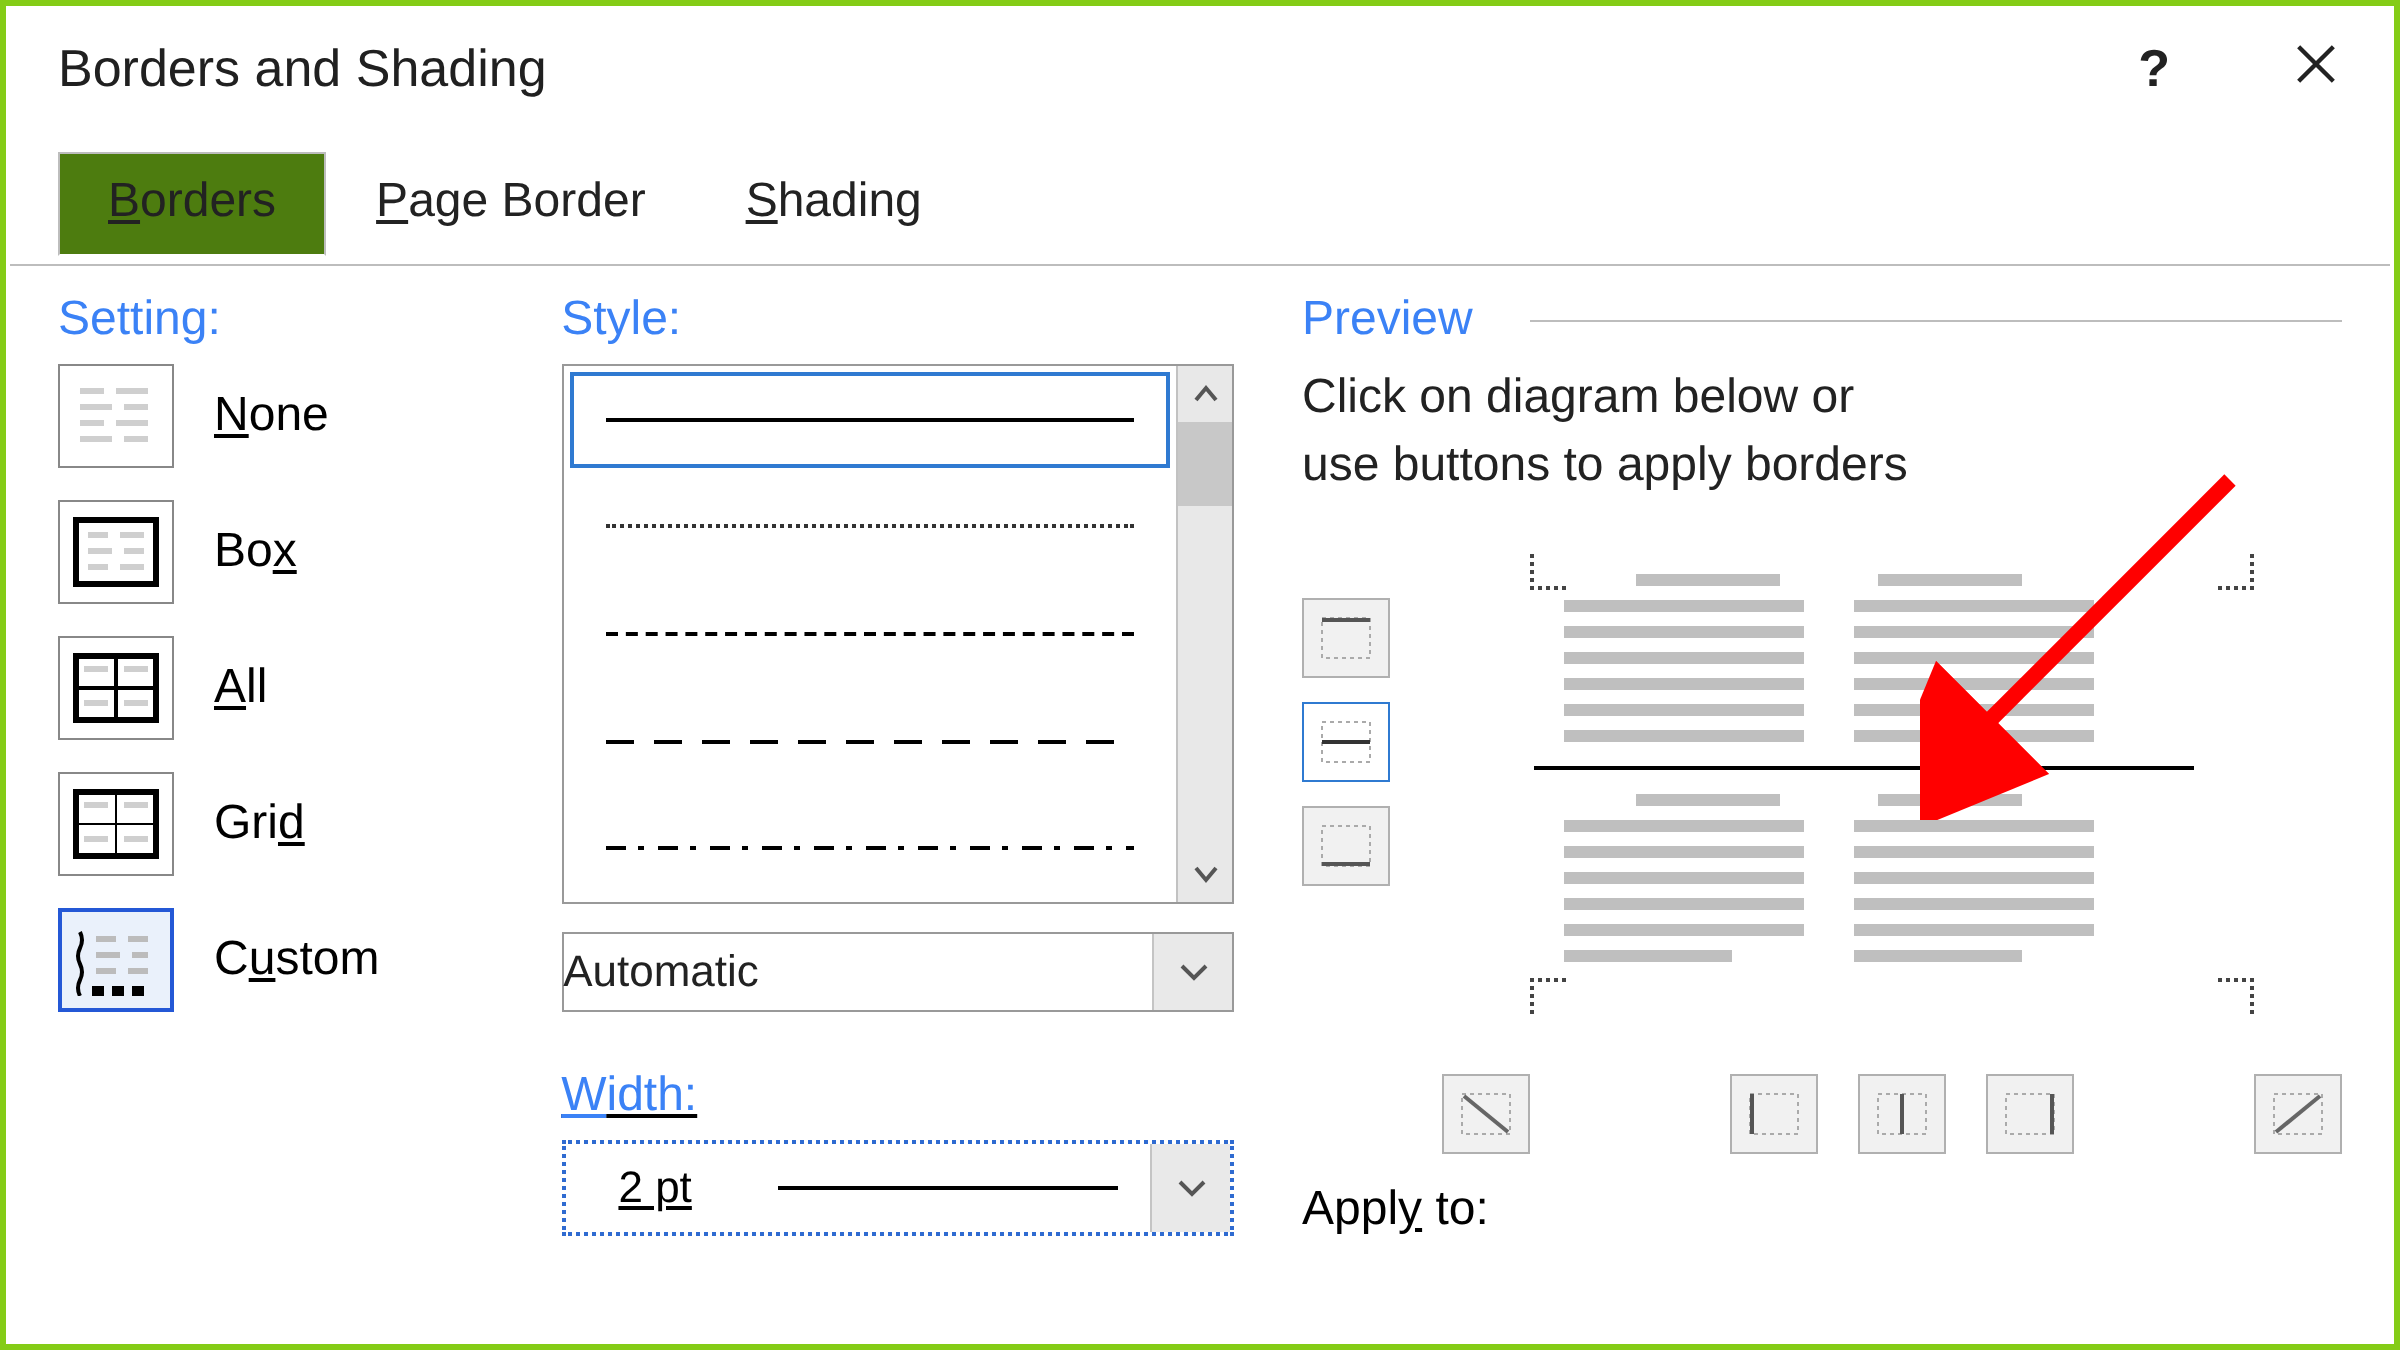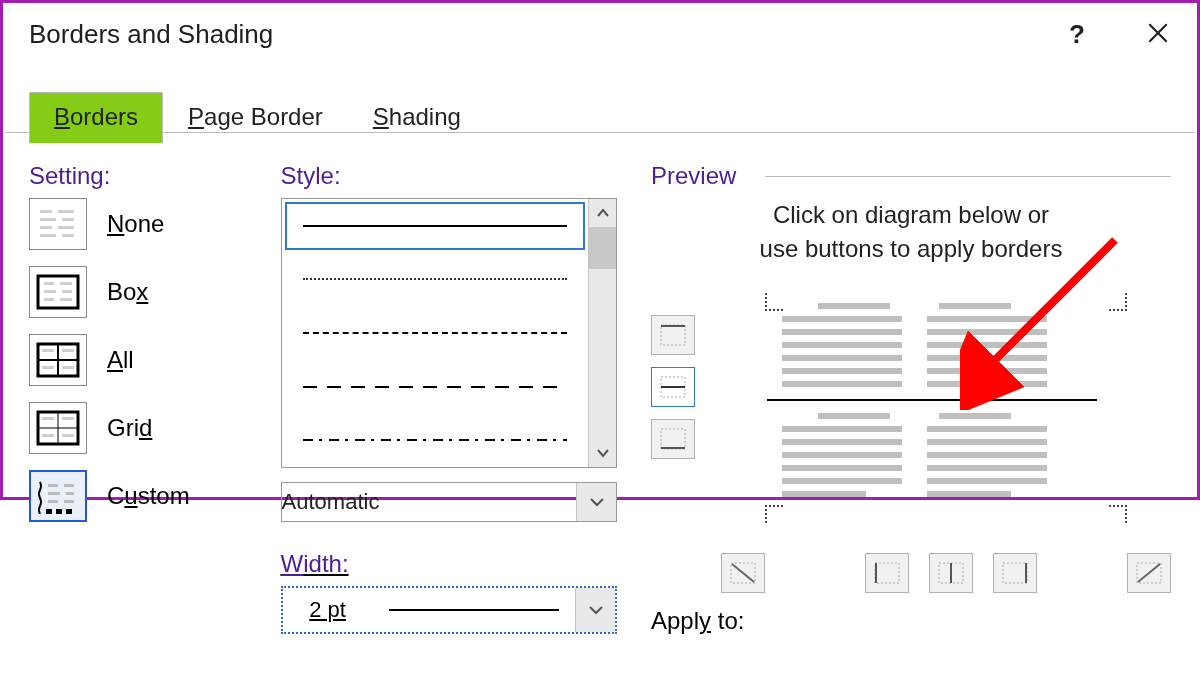--- a/index.html
+++ b/index.html
@@ -1,35 +1,35 @@
 <!DOCTYPE html>
 <html><head>
 <meta charset="utf-8">
 <style>
   * { box-sizing: border-box; margin: 0; padding: 0; font-family: "Segoe UI", Tahoma, sans-serif; }
   body { background: #fff; width: 1200px; height: 675px; overflow: hidden; }
-  .frame { width: 1200px; height: 500px; border: 3px solid #a21caf; background: #fff; position: relative; }
+  .frame { width: 1200px; height: 675px; border: 3px solid #84cc16; background: #fff; position: relative; }
   .inner { position: absolute; inset: 2px; background: #fff; }
 
   .titlebar { display: flex; align-items: center; justify-content: space-between; padding: 14px 24px 6px 24px; }
   .titlebar .title { font-size: 26px; color: #202020; }
   .titlebar .right { display: flex; align-items: center; gap: 60px; }
   .titlebar .help { font-size: 26px; font-weight: 600; color: #222; cursor: pointer; }
   .titlebar .close svg { width: 26px; height: 26px; }
 
   .tabrow { display: flex; align-items: flex-end; margin: 20px 0 0 24px; gap: 0; position: relative; }
   .tab { padding: 10px 24px 12px 24px; font-size: 24px; color: #222; border: 1px solid transparent; }
-  .tab.active { border: 1px solid #bdbdbd; border-bottom: 1px solid #fff; background: #84cc16; position: relative; z-index: 2; margin-top: 16px; }
+  .tab.active { border: 1px solid #bdbdbd; border-bottom: 1px solid #fff; background: #4d7c0f; position: relative; z-index: 2; }
   .tab .ul { text-decoration: underline; }
   .tabline { position: absolute; left: 0; right: 0; top: 127px; height: 0; border-top: 1px solid #bdbdbd; }
 
   .content { display: flex; padding: 18px 24px 0 24px; gap: 24px; position: relative; }
 
   .col-setting { width: 230px; }
-  .section-label { font-size: 24px; color: #4c1d95; margin-bottom: 8px; }
+  .section-label { font-size: 24px; color: #3b82f6; margin-bottom: 8px; }
   .setting-list { display: flex; flex-direction: column; gap: 16px; margin-top: 6px; }
   .setting-item { display: flex; align-items: center; gap: 20px; }
   .setting-icon { width: 58px; height: 52px; border: 1px solid #888; background: #fff; display: flex; align-items: center; justify-content: center; position: relative; }
   .setting-icon.selected { border: 2px solid #2458d6; background: #eaf1fb; }
   .setting-icon svg { display: block; }
   .setting-label { font-size: 24px; color: #000000; }
   .setting-label .ul { text-decoration: underline; }
 
   .col-style { width: 340px; }
   .style-box { border: 1px solid #999; width: 100%; height: 270px; display: flex; margin-top: 6px; }
@@ -47,21 +47,21 @@
   .combo .combo-arrow { width: 40px; height: 100%; border-left: 1px solid #c4c4c4; background: #e9e9e9; display: flex; align-items: center; justify-content: center; }
 
   .width-row { margin-top: 28px; text-decoration: underline; }
   .width-combo { border: 2px dotted #2f6bd1; height: 48px; display: flex; align-items: center; margin-top: 6px; }
   .width-combo .wtext { width: 90px; text-align: center; font-size: 22px; }
   .width-combo .wline { flex: 1; border-top: 2px solid #000; margin: 0 16px; }
 
   .col-preview { flex: 1; padding-left: 10px; }
   .preview-head { display: flex; align-items: center; gap: 29px; }
   .preview-head .pline { flex: 1; height: 0; border-top: 1px solid #bdbdbd; }
-  .preview-hint { text-align: center; font-size: 24px; color: #222; margin-top: 8px; line-height: 1.4; }
+  .preview-hint { font-size: 24px; color: #222; margin-top: 8px; line-height: 1.4; }
 
   .preview-body { display: flex; margin-top: 30px; gap: 12px; position: relative; }
   .edge-btns { display: flex; flex-direction: column; gap: 12px; margin-top: 20px; }
   .edge-btn { width: 44px; height: 40px; border: 1px solid #b0b0b0; background: #f1f1f1; display: flex; align-items: center; justify-content: center; }
   .edge-btn.selected { border: 1px solid #2f7ad1; background: #fff; }
 
   .diagram { position: relative; width: 360px; height: 240px; margin-left: 30px; }
   .paras { position: absolute; left: 45px; top: 8px; width: 270px; }
   .para-col { display: inline-block; width: 120px; vertical-align: top; }
   .para-line { height: 6px; background: #bfbfbf; margin-bottom: 7px; }

